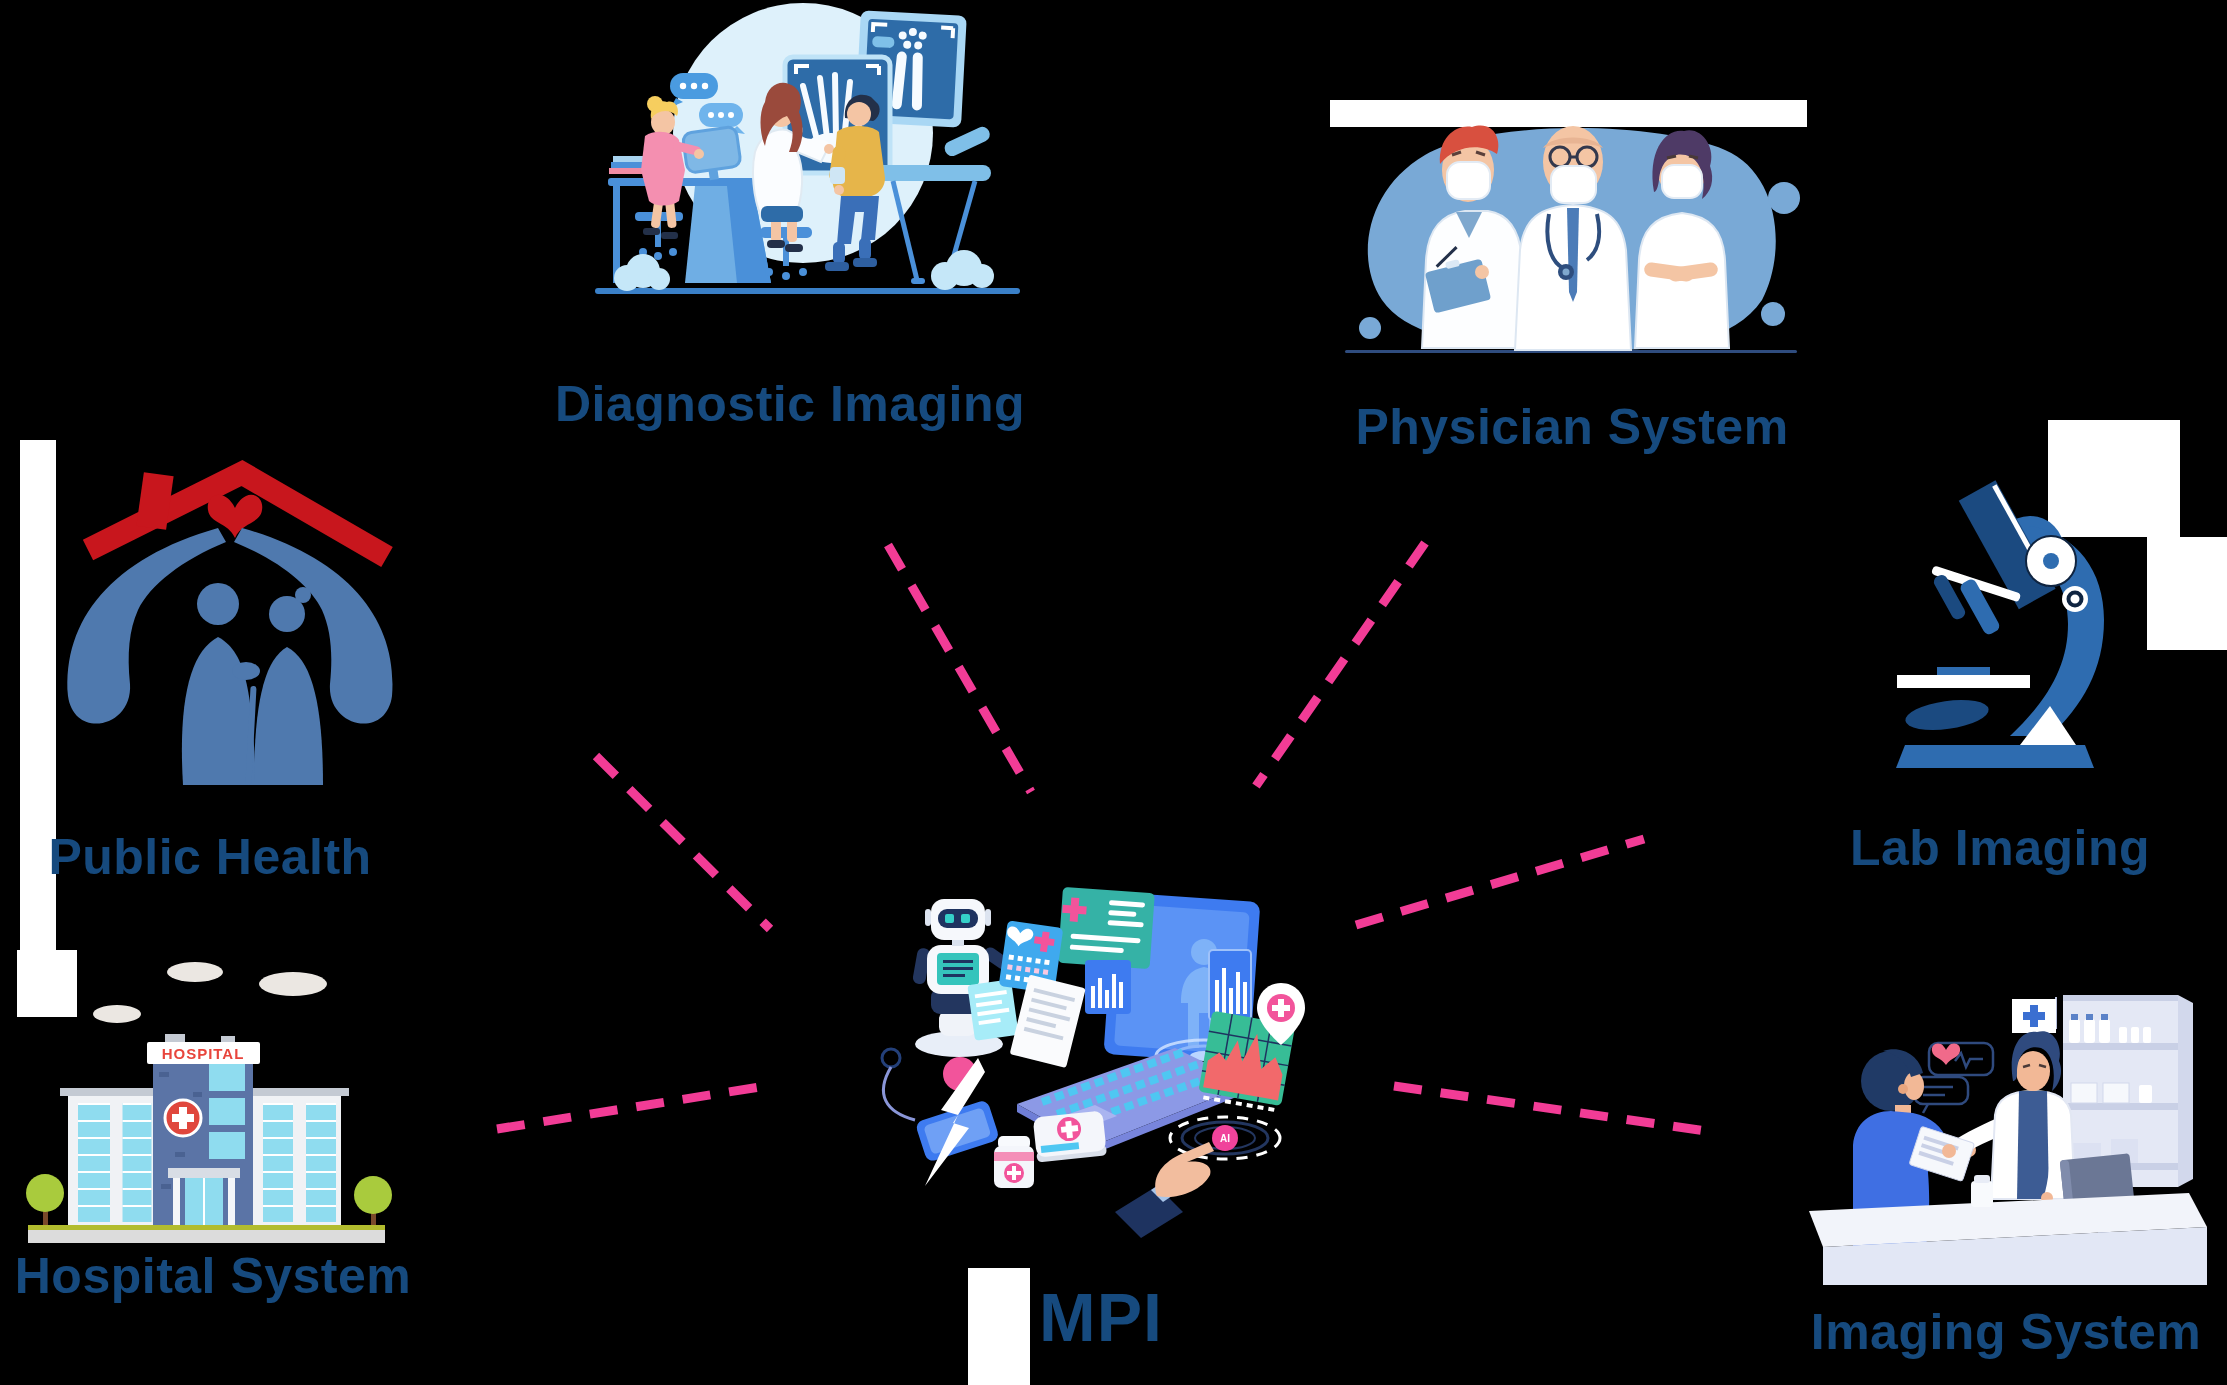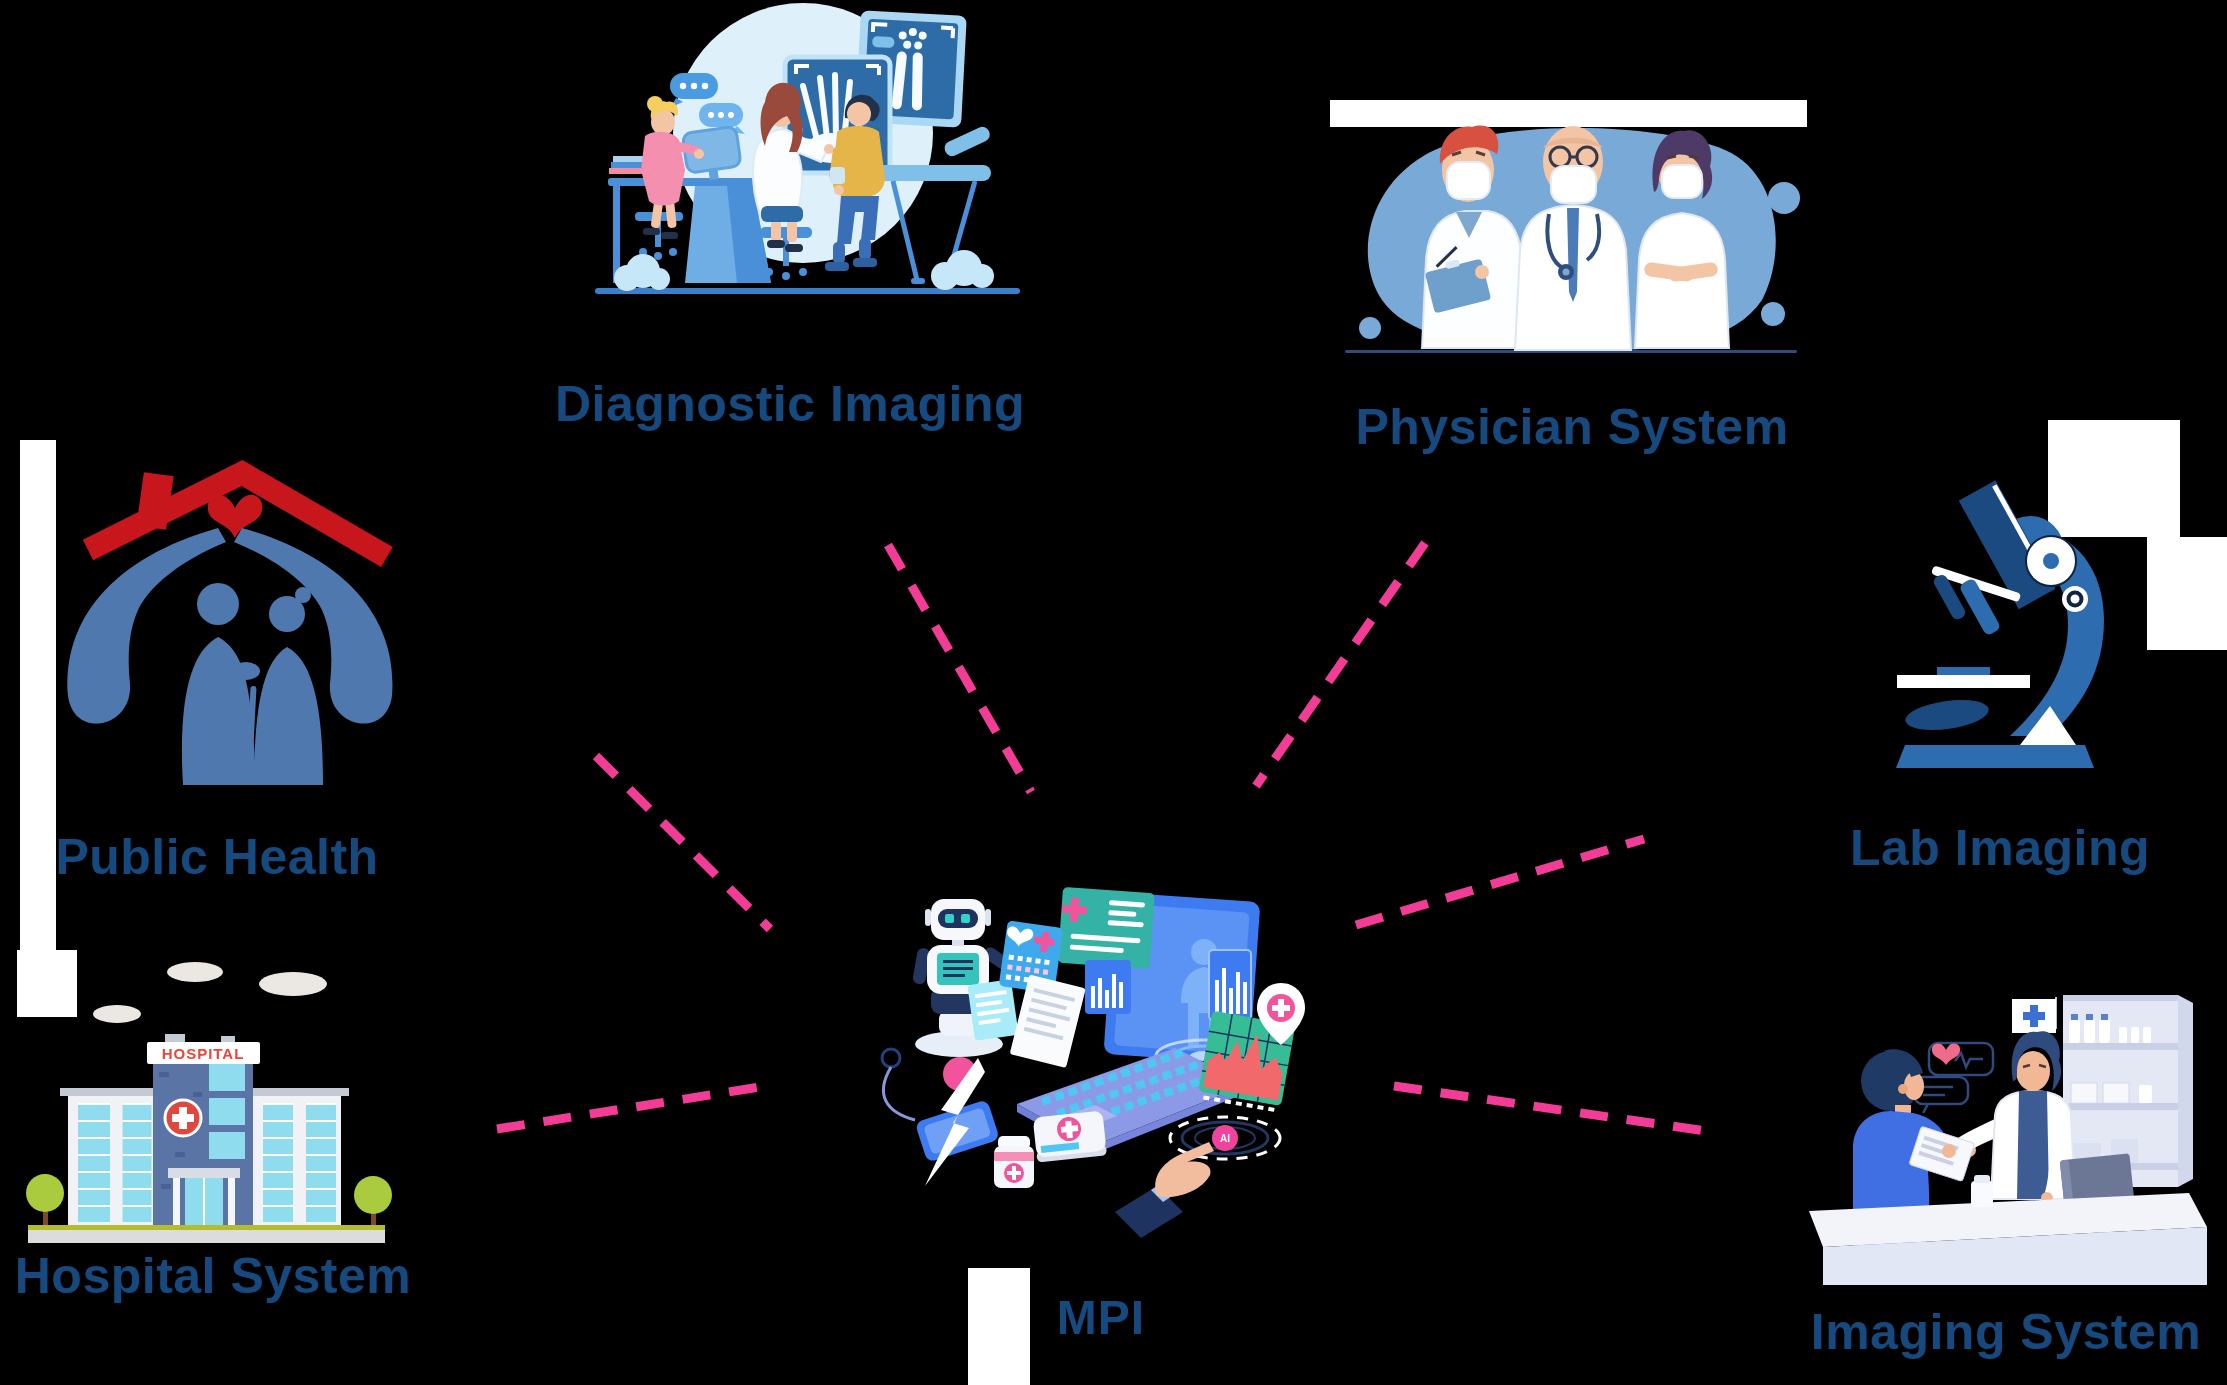--- a/index.html
+++ b/index.html
@@ -1,20 +1,20 @@
 <!DOCTYPE html>
 <html><head>
 <meta charset="utf-8">
 <style>
   html,body{margin:0;padding:0;background:#000;}
   #canvas{position:relative;width:2227px;height:1385px;background:#000;overflow:hidden;
           font-family:"Liberation Sans",sans-serif;}
   .node-label{position:absolute;transform:translate(-50%,-50%);font-weight:bold;
               font-size:50px;color:#164A7E;white-space:nowrap;letter-spacing:0.5px;}
-  .mpi-label{font-size:48px;letter-spacing:1px;}
+  .mpi-label{font-size:68px;letter-spacing:1px;}
   .illus{position:absolute;}
   .artifact{position:absolute;background:#fff;}
   #connector-layer{position:absolute;left:0;top:0;width:2227px;height:1385px;}
 </style>
 </head>
 <body>
 
 <div id="canvas">
 
   <div class="artifact" style="left:20px;top:440px;width:36px;height:522px;"></div>
@@ -591,19 +591,19 @@
     <g>
       <polygon points="258,360 300,334 326,360 284,386" fill="#1E3360"></polygon>
       <polygon points="294,338 306,330 318,342 306,350" fill="#A8C4E8"></polygon>
       <path d="M300 344 C294 326 304 312 322 303 L352 290 L357 299 L330 310 C346 308 356 314 353 323 C344 340 318 348 300 344 Z" fill="#F2BD9E"></path>
     </g>
   </svg>
   </div>
 
   <div class="node-label" style="left:790px;top:404px;">Diagnostic Imaging</div>
   <div class="node-label" style="left:1552px;top:427px;margin-left:20px;">Physician System</div>
-  <div class="node-label" style="left:217px;top:857px;">Public Health</div>
+  <div class="node-label" style="left:210px;top:857px;">Public Health</div>
   <div class="node-label" style="left:2000px;top:848px;">Lab Imaging</div>
   <div class="node-label" style="left:213px;top:1276px;">Hospital System</div>
   <div class="node-label" style="left:2006px;top:1332px;">Imaging System</div>
   <div class="node-label mpi-label" style="left:1101px;top:1317px;">MPI</div>
 
 </div>
 
 </body></html>

